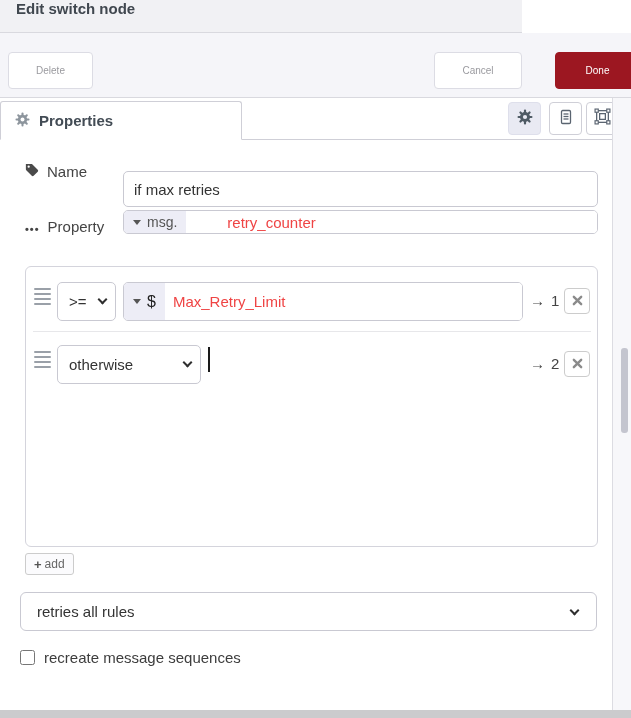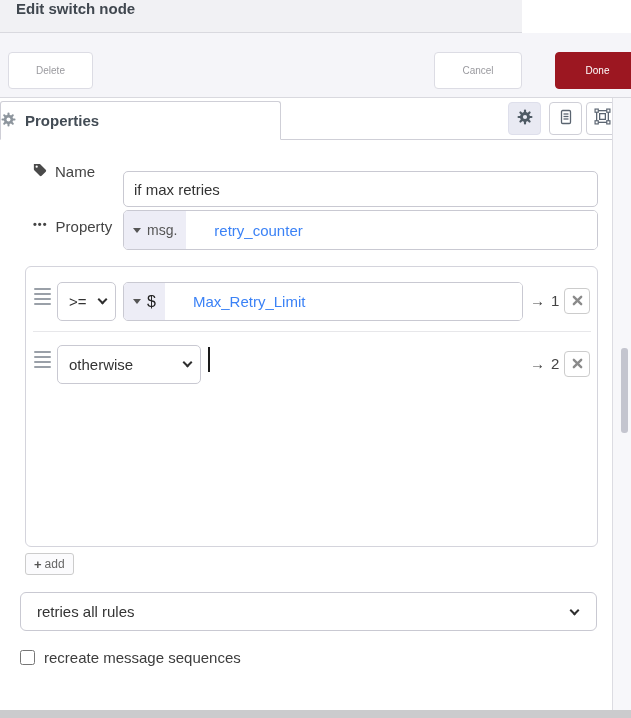--- a/index.html
+++ b/index.html
@@ -27,63 +27,63 @@
   }
   .btn-delete { left:8px;  width:85px; }
   .btn-cancel { left:425px; width:88px;margin-left:9px; }
   .btn-done   { left:527px; width:85px; background:#9c1721; border-color:#9c1721; color:#fff;margin-left:28px; }
   
   .tabbar {
     position:absolute; left:0; top:98px; width:631px; height:42px;
     background:#fff; border-bottom:1px solid #cfcfd7;
   }
   .tab {
-    position:absolute; left:0; top:3px; width:281px; height:39px; z-index:2;
+    position:absolute; left:0; top:3px; width:242px; height:39px; z-index:2;
     background:#fff; border:1px solid #cfcfd7; border-bottom:1px solid #fff;
     border-radius:3px 3px 0 0; display:flex; align-items:center; gap:9px;
-    font-size:15px; font-weight:bold; color:#434c55; cursor:pointer;
+    padding-left:14px; font-size:15px; font-weight:bold; color:#434c55; cursor:pointer;
   }
   .iconbtn {
     position:absolute; top:4px; width:33px; height:33px; border-radius:4px;
     display:flex; align-items:center; justify-content:center; cursor:pointer;
     background:#fff; border:1px solid #cfcfd7;
   }
   .iconbtn.active { background:#e9eaf3; border-color:#dedfeb; }
   .ib-gear  { left:508px; }
   .ib-doc   { left:549px; }
   .ib-group { left:586px; }
   
   .fieldlabel {
-    position:absolute; display:flex; align-items:flex-start; gap:8px;
-    font-size:15px; color:#444;margin-left:8px;
+    position:absolute; display:flex; align-items:flex-end; gap:8px;
+    font-size:15px; color:#444;
   }
   .lbl-name     { left:25px; top:163px; }
   .lbl-property { left:25px; top:218px; }
   .dots { font-size:11px; font-weight:bold; color:#444; letter-spacing:1px; }
   .textinput {
     position:absolute; border:1px solid #c9c9d2; border-radius:5px;
     background:#fff; font-size:15px; color:#333; padding:0 10px;
     font-family:"Liberation Sans", sans-serif; outline:none;
   }
   .in-name { left:123px; top:155px; width:475px; height:36px;margin-top:16px; }
   
   .typed {
     position:absolute; border:1px solid #c9c9d2; border-radius:5px;
     background:#fff; display:flex; overflow:hidden;
   }
-  .typed-prop { left:123px; top:210px; width:475px; height:40px; }
+  .typed-prop { left:123px; top:210px; width:475px; height:24px;gap:33px; }
   .typed-btn {
     flex:none; background:#ededf6; display:flex; align-items:center; gap:6px;
     padding:0 9px; font-size:14px; color:#555; cursor:pointer;
   }
   .caret { width:0; height:0; border-left:4px solid transparent;
     border-right:4px solid transparent; border-top:5px solid #555; }
   .typed-text {
     flex:1; min-width:0; border:none; outline:none; padding:0 8px;
-    font-size:15px; color:#3b82f6; font-family:"Liberation Sans", sans-serif; background:#fff;margin-left:20px;
+    font-size:15px; color:#ef4444; font-family:"Liberation Sans", sans-serif; background:#fff;
   }
   .dollar { font-size:16px; color:#222; }
   
   .rulesbox {
     position:absolute; left:25px; top:266px; width:573px; height:281px;
     border:1px solid #d4d4dc; border-radius:6px; background:#fff;
   }
   .handle { position:absolute; width:17px; display:flex; flex-direction:column; gap:3px; cursor:grab; }
   .handle i { display:block; height:2px; background:#9aa0a8; border-radius:1px; }
   .h1 { left:8px; top:21px; } .h2 { left:8px; top:84px; }

